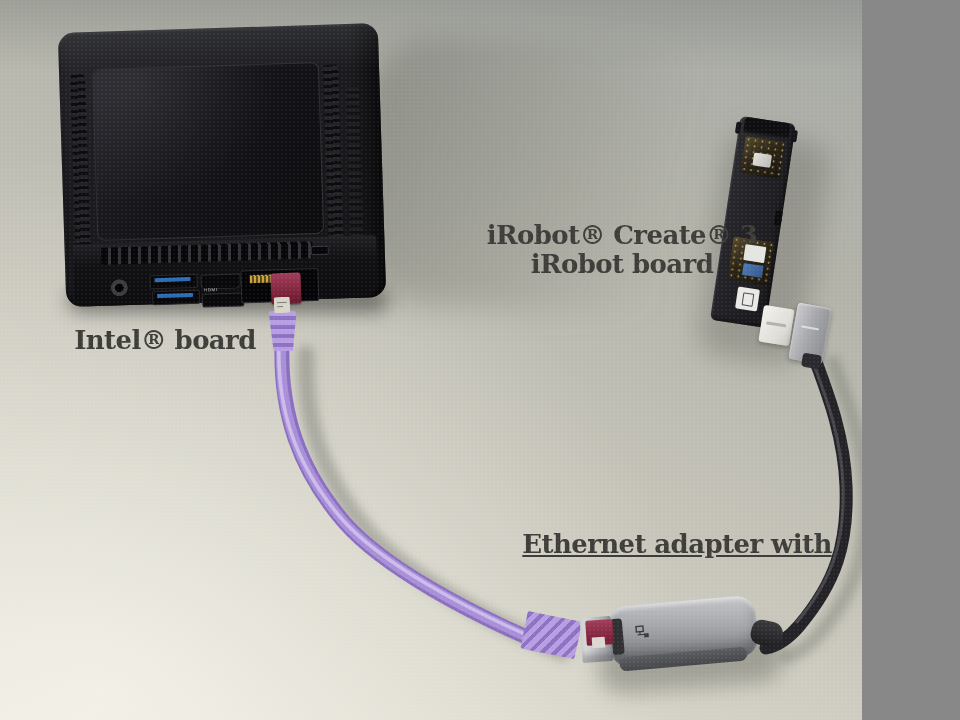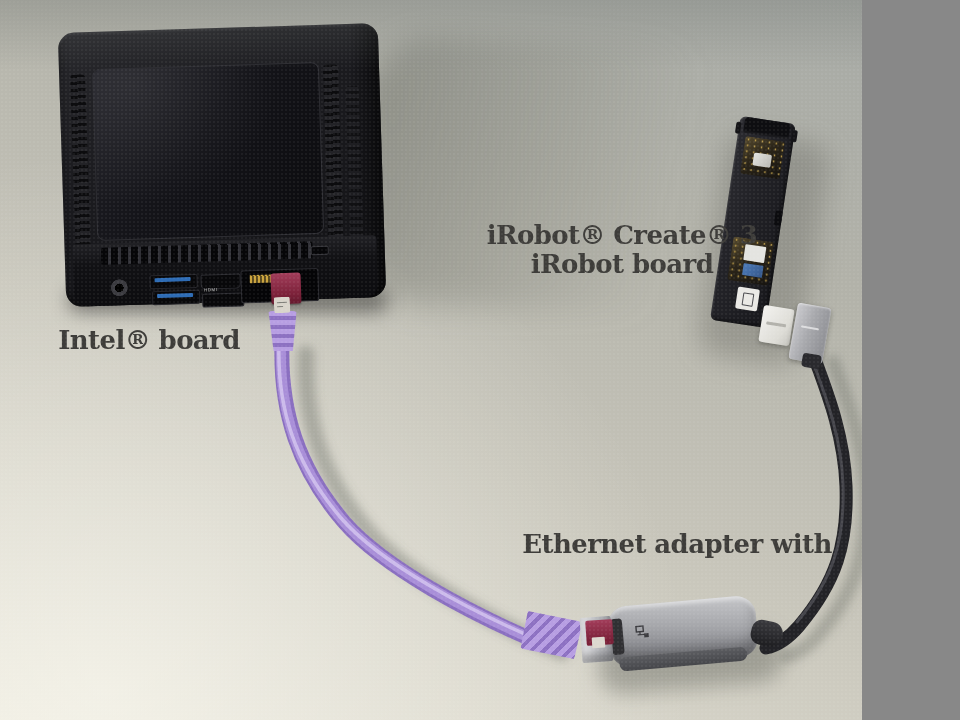--- a/index.html
+++ b/index.html
@@ -136,23 +136,23 @@
     background:linear-gradient(100deg,#cbcbcf 0%,#a8a9ad 45%,#8a8b90 100%);
     box-shadow:0 2px 5px rgba(60,60,55,.45), inset 0 1px 2px rgba(255,255,255,.5);}
   .usb-gray-text{position:absolute;left:7px;top:22px;width:18px;height:2px;background:#e8e8ea;opacity:.8;border-radius:1px;}
   .usb-gray-collar{left:802px;top:354px;width:19px;height:14px;border-radius:4px;transform:rotate(10deg);
     background:#2a2a2e;}
   
   .annotation{position:absolute;font-weight:700;color:#3e3d3a;text-align:center;
     line-height:1.12;letter-spacing:-0.6px;font-size:26px;}
   .annotation span{display:block;}
   #label-irobot{left:452px;top:221px;width:340px;}
-  #label-intel{left:29px;top:326px;width:240px;}
+  #label-intel{left:45px;top:326px;width:240px;}
   #label-rj45{left:126px;top:511px;width:240px;}
-  #label-ethernet{left:497px;top:530px;width:360px;}
+  #label-ethernet{left:497px;top:530px;width:360px;text-decoration:underline;}
 </style>
 </head>
 <body>
 
 <div id="canvas">
 
   <div class="abs pc-shadow"></div>
   <div class="abs pc-contact-shadow"></div>
   <div class="abs board-shadow"></div>
   <div class="abs adapter-shadow"></div>

